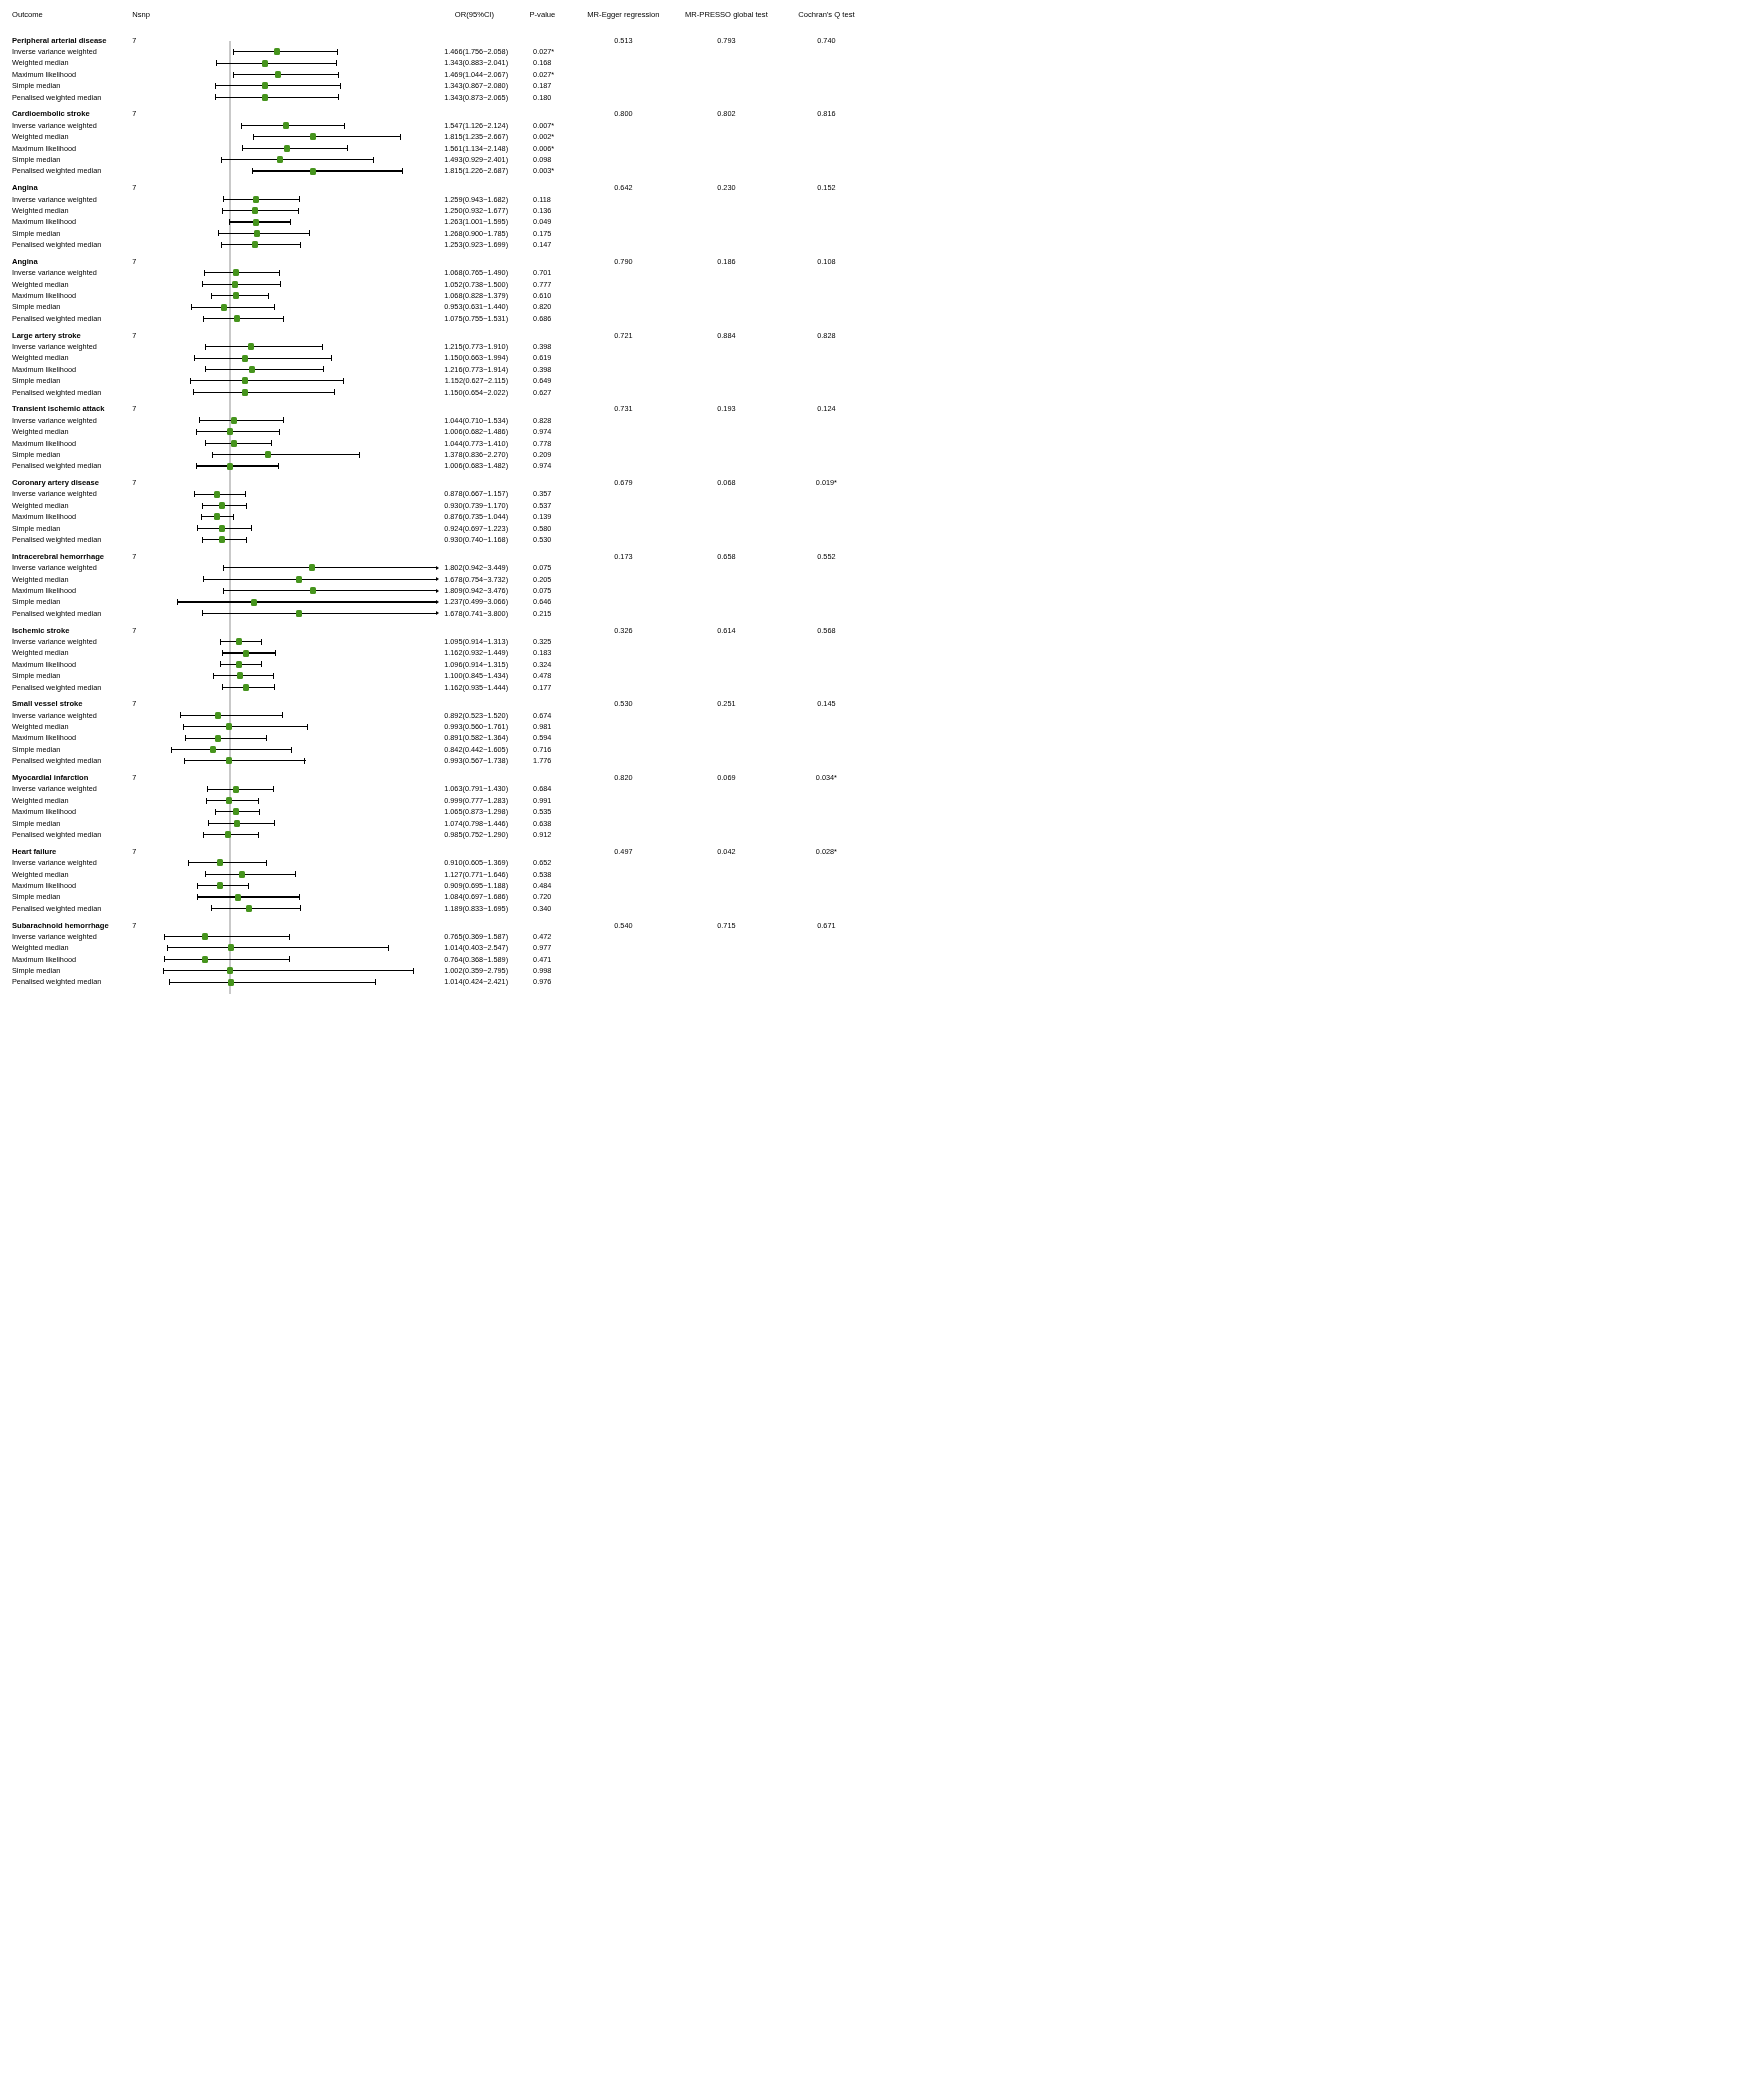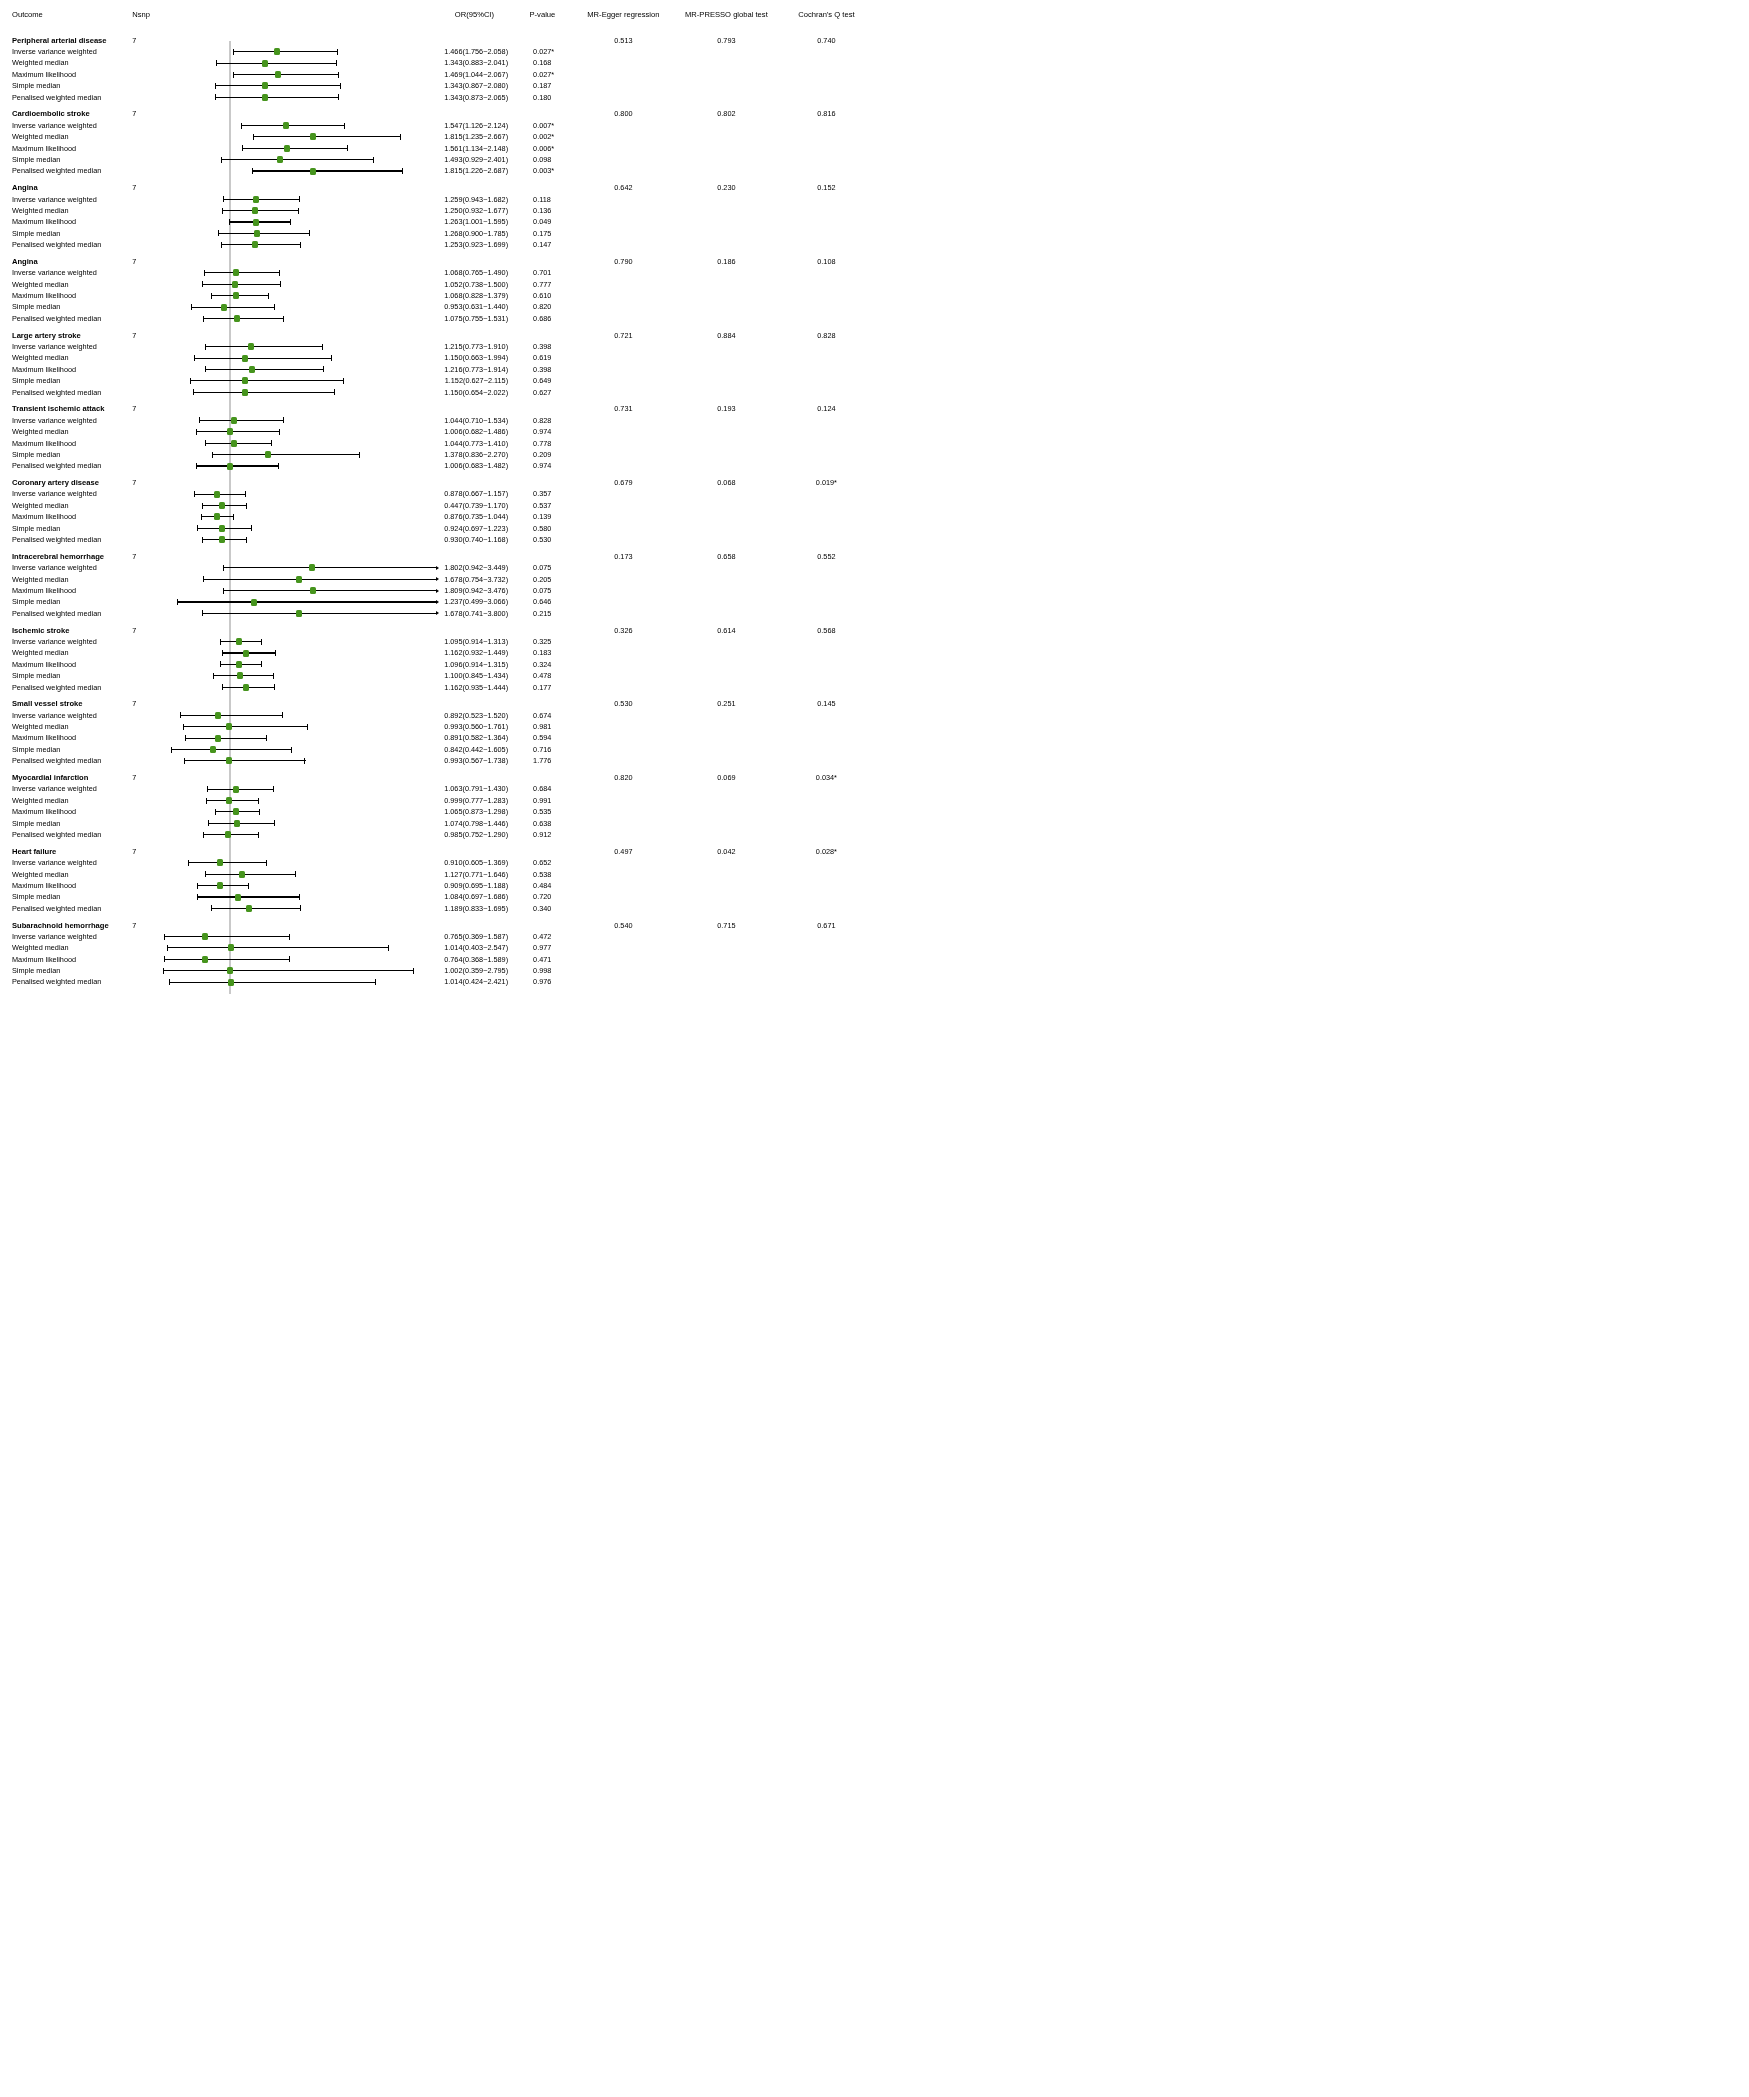--- a/index.html
+++ b/index.html
@@ -599,21 +599,21 @@
         </div>
         <div class="row">
           <div class="col-outcome">Weighted median</div>
           <div class="col-nsnp"></div>
           <div class="col-plot">
             <div class="ci-line" style="left: 48px; width: 44px;"></div>
             <div class="ci-cap" style="left: 48px;"></div>
             <div class="ci-cap" style="left: 92px;"></div>
             <div class="or-marker" style="left: 65px; background: rgb(70, 148, 29);"></div>
           </div>
-          <div class="col-or">0.447(0.739~1.170)</div>
+          <div class="col-or">0.930(0.739~1.170)</div>
           <div class="col-p">0.537</div>
           <div class="col-egger"></div>
           <div class="col-presso"></div>
           <div class="col-cochran"></div>
         </div>
         <div class="row">
           <div class="col-outcome">Maximum likelihood</div>
           <div class="col-nsnp"></div>
           <div class="col-plot">
             <div class="ci-line" style="left: 48px; width: 32px;"></div>

